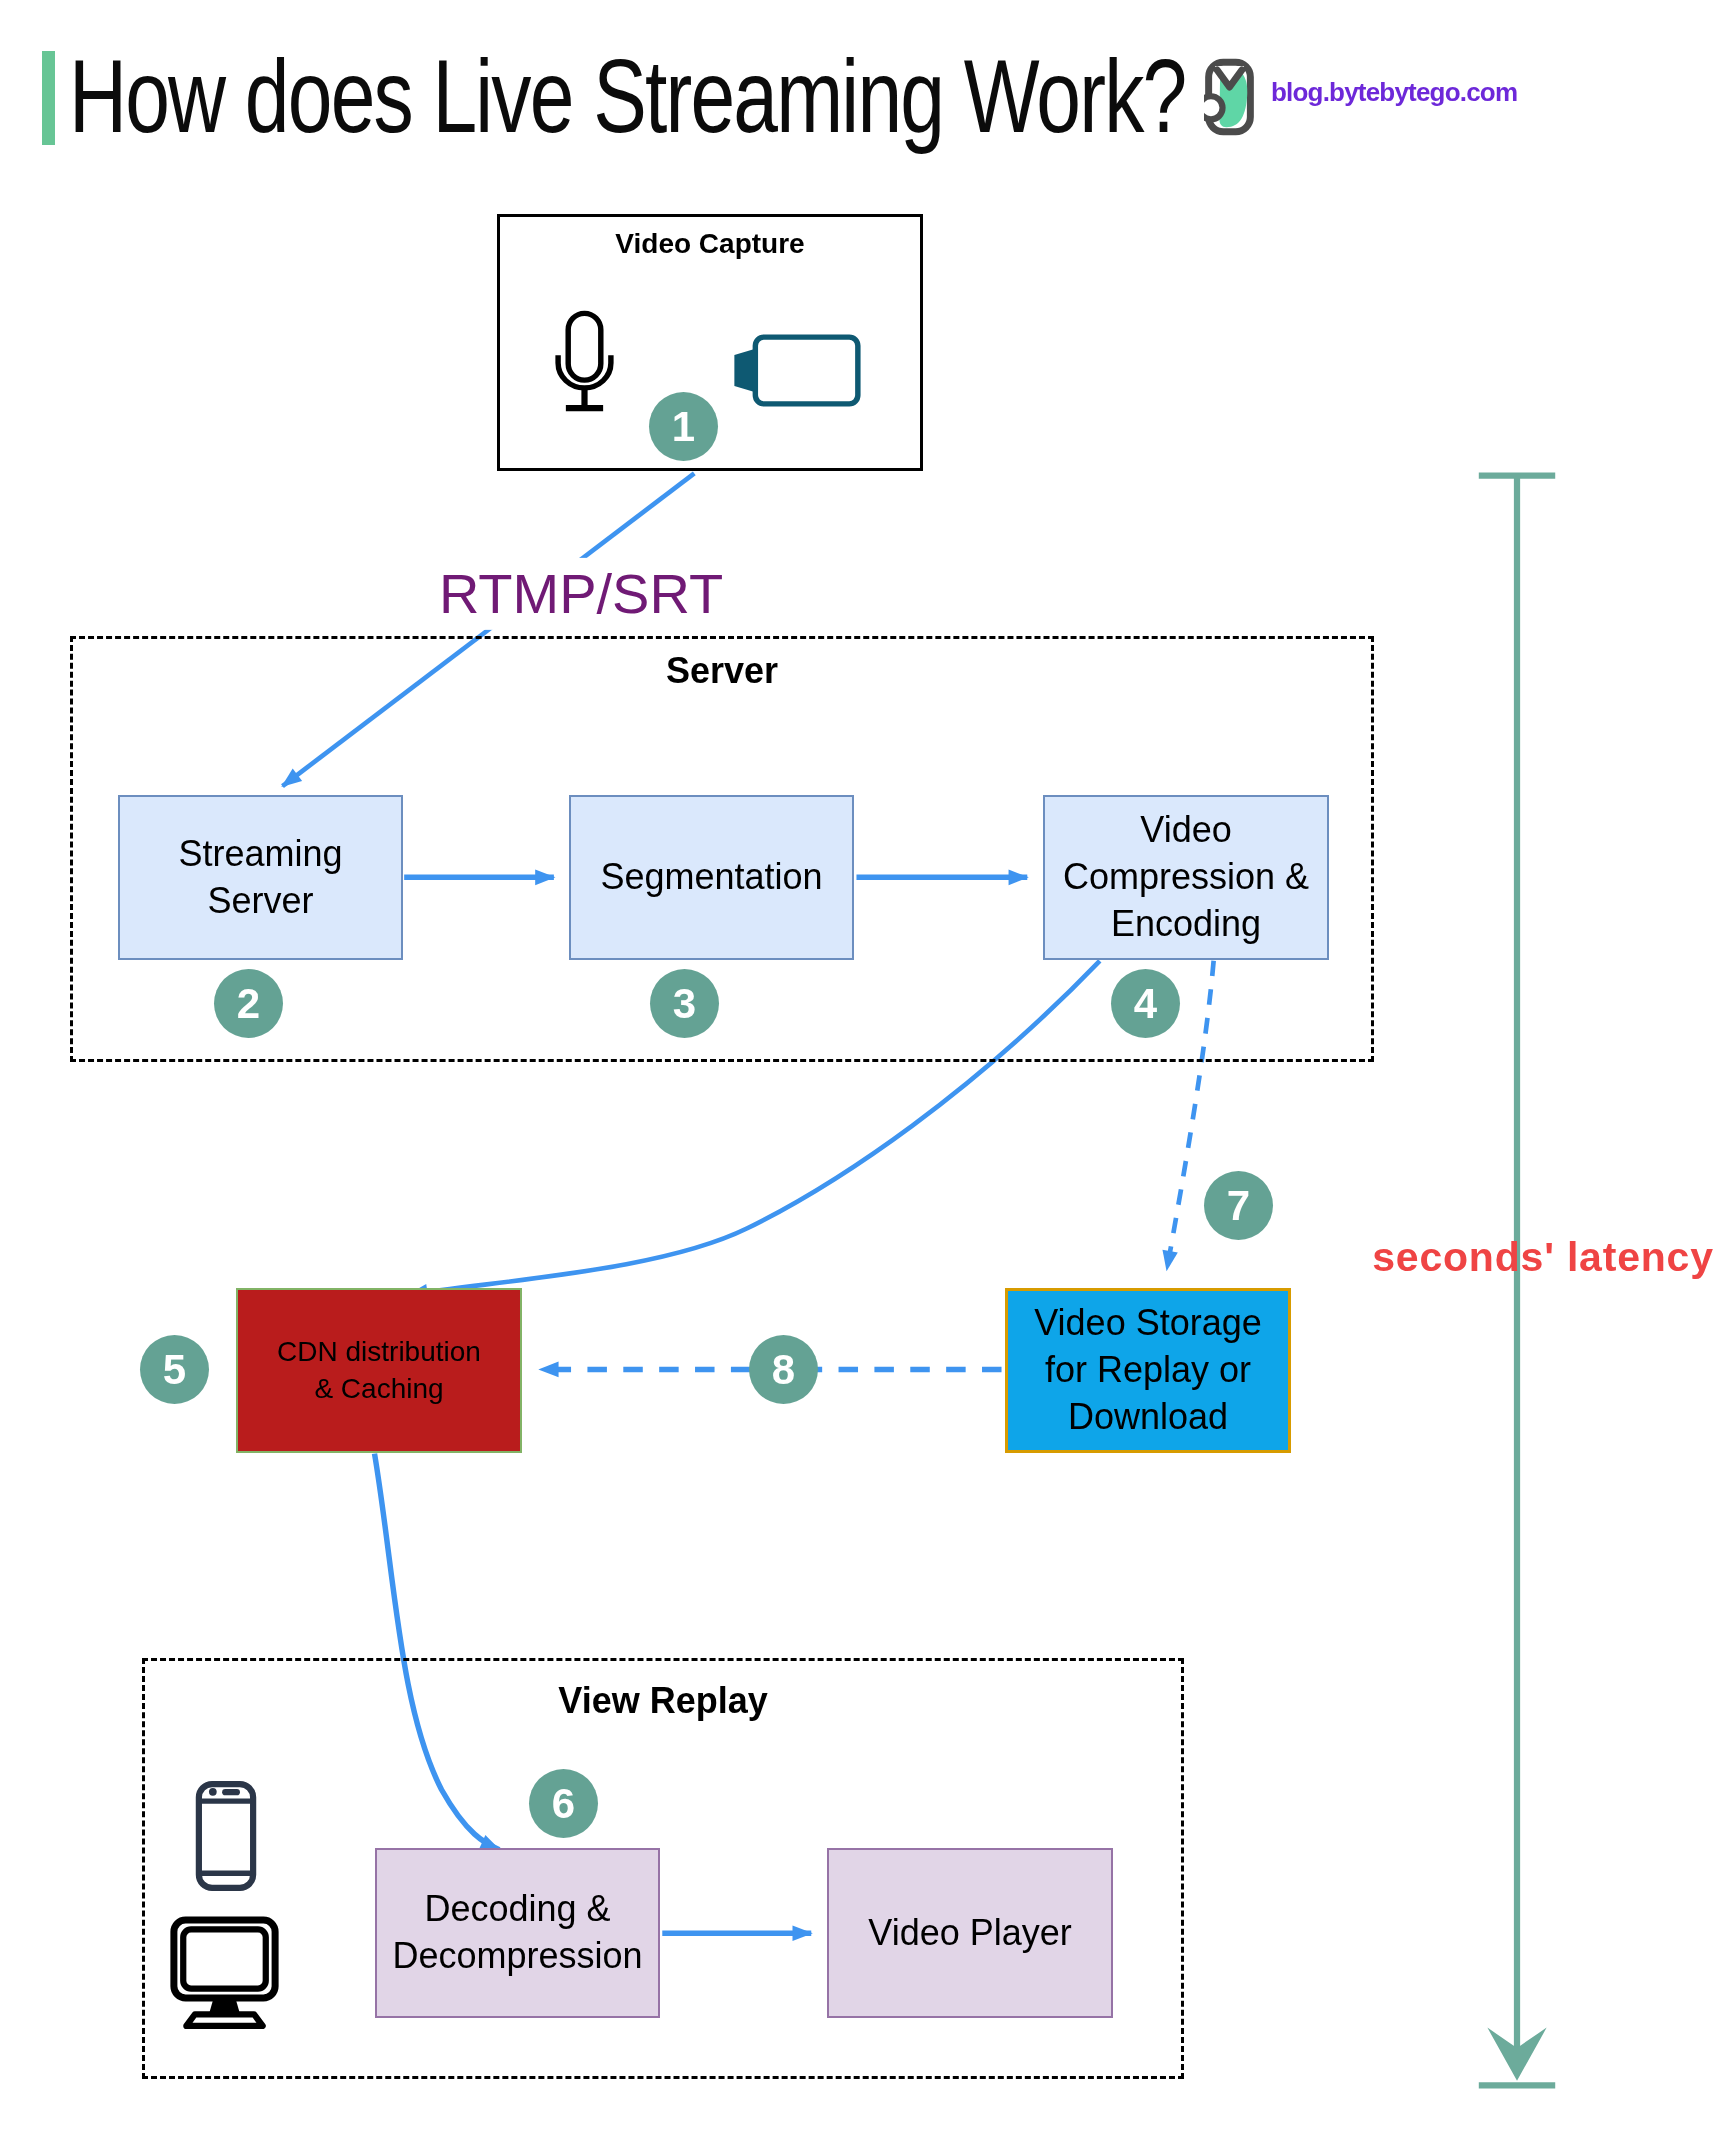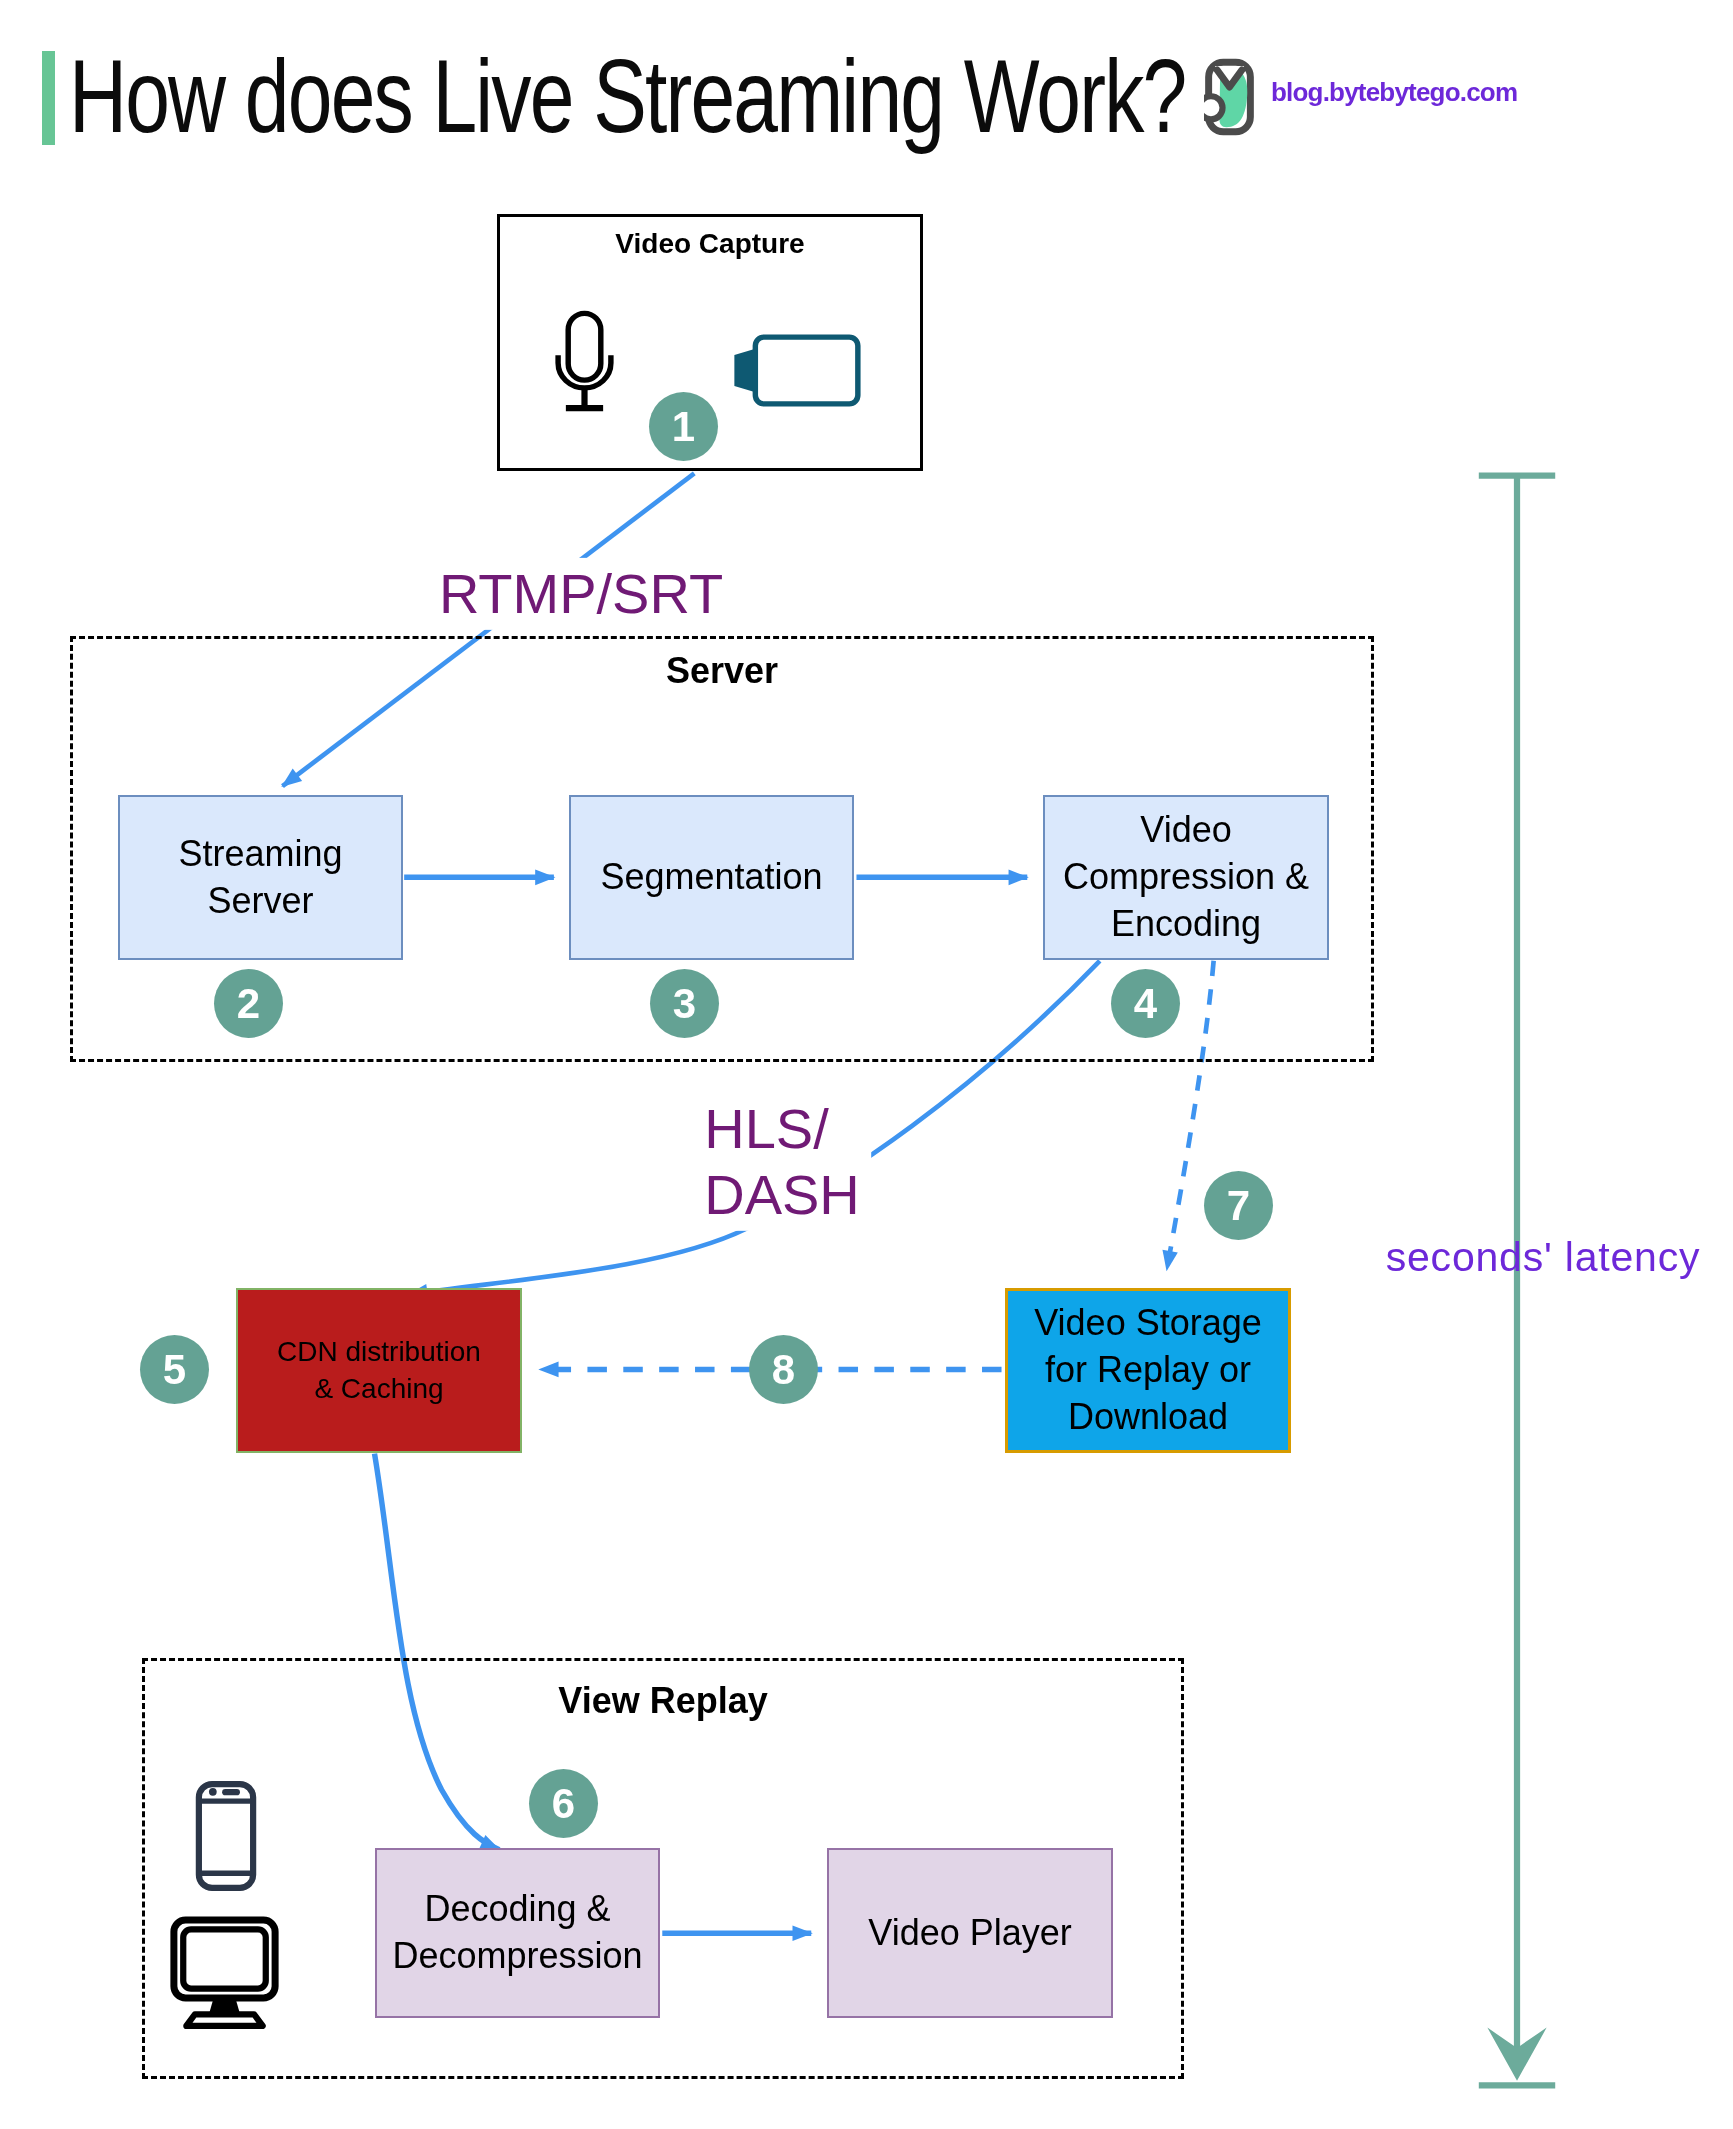--- a/index.html
+++ b/index.html
@@ -19,22 +19,22 @@
   .node.green{background:#b91c1c;border:2.3px solid #82B366;font-size:28px;}
   .node.orange{background:#0ea5e9;border:3.1px solid #D79B00;}
   .node.purple{background:#E1D5E7;border:2.3px solid #9673A6;}
   .capture-box{position:absolute;left:497px;top:214px;width:426px;height:257px;background:#fff;
                border:3.1px solid #000;box-sizing:border-box;}
   .capture-title{position:absolute;left:0;right:0;top:11px;text-align:center;font-size:28px;font-weight:700;color:#000;}
   .badge{position:absolute;width:69px;height:69px;border-radius:50%;background:#64A294;color:#fff;
          display:flex;align-items:center;justify-content:center;font-size:42px;font-weight:700;}
   .edge-label{position:absolute;transform:translate(-50%,-50%);color:#701a75;font-size:56px;line-height:1.18;
               background:#fff;padding:3.1px 11px;text-align:left;white-space:pre-line;}
-  .latency-label{position:absolute;transform:translate(-50%,-50%);color:#6d28d9;font-size:41px;
-                 font-weight:400;white-space:nowrap;letter-spacing:0.8px;}
+  .latency-label{position:absolute;transform:translate(-50%,-50%);color:#ef4444;font-size:41px;
+                 font-weight:700;white-space:nowrap;letter-spacing:0.8px;}
   .icon{position:absolute;}
 </style>
 </head>
 <body>
 
 <div class="canvas">
 
   <svg class="wires" viewBox="0 0 2223 2730">
     <defs>
       <marker id="ab" viewBox="0 0 30 30" markerWidth="30" markerHeight="30" markerUnits="userSpaceOnUse" refX="26" refY="15" orient="auto">
@@ -100,22 +100,20 @@
   <div class="node blue" style="left:118px;top:795px;width:285px;height:165px;">Streaming
 Server</div>
   <div class="node blue" style="left:1043px;top:795px;width:286px;height:165px;">Video
 Compression &amp;
 Encoding</div>
   <div class="node blue" style="left:569px;top:795px;width:285px;height:165px;">Segmentation</div>
   <div class="badge" style="left:214px;top:969px;">2</div>
   <div class="badge" style="left:650px;top:969px;">3</div>
   <div class="badge" style="left:1111px;top:969px;">4</div>
 
-  <div class="edge-label" style="left:782px;top:1162px;">HLS/
-DASH</div>
 
   <div class="latency-label" style="left:1543px;top:1257px;">seconds' latency</div>
   <div class="badge" style="left:1204px;top:1171px;">7</div>
 
   <div class="node green" style="left:236px;top:1288px;width:286px;height:165px;">CDN distribution
 &amp; Caching</div>
   <div class="node orange" style="left:1005px;top:1288px;width:286px;height:165px;">Video Storage
 for Replay or
 Download</div>
   <div class="badge" style="left:140px;top:1335px;">5</div>

